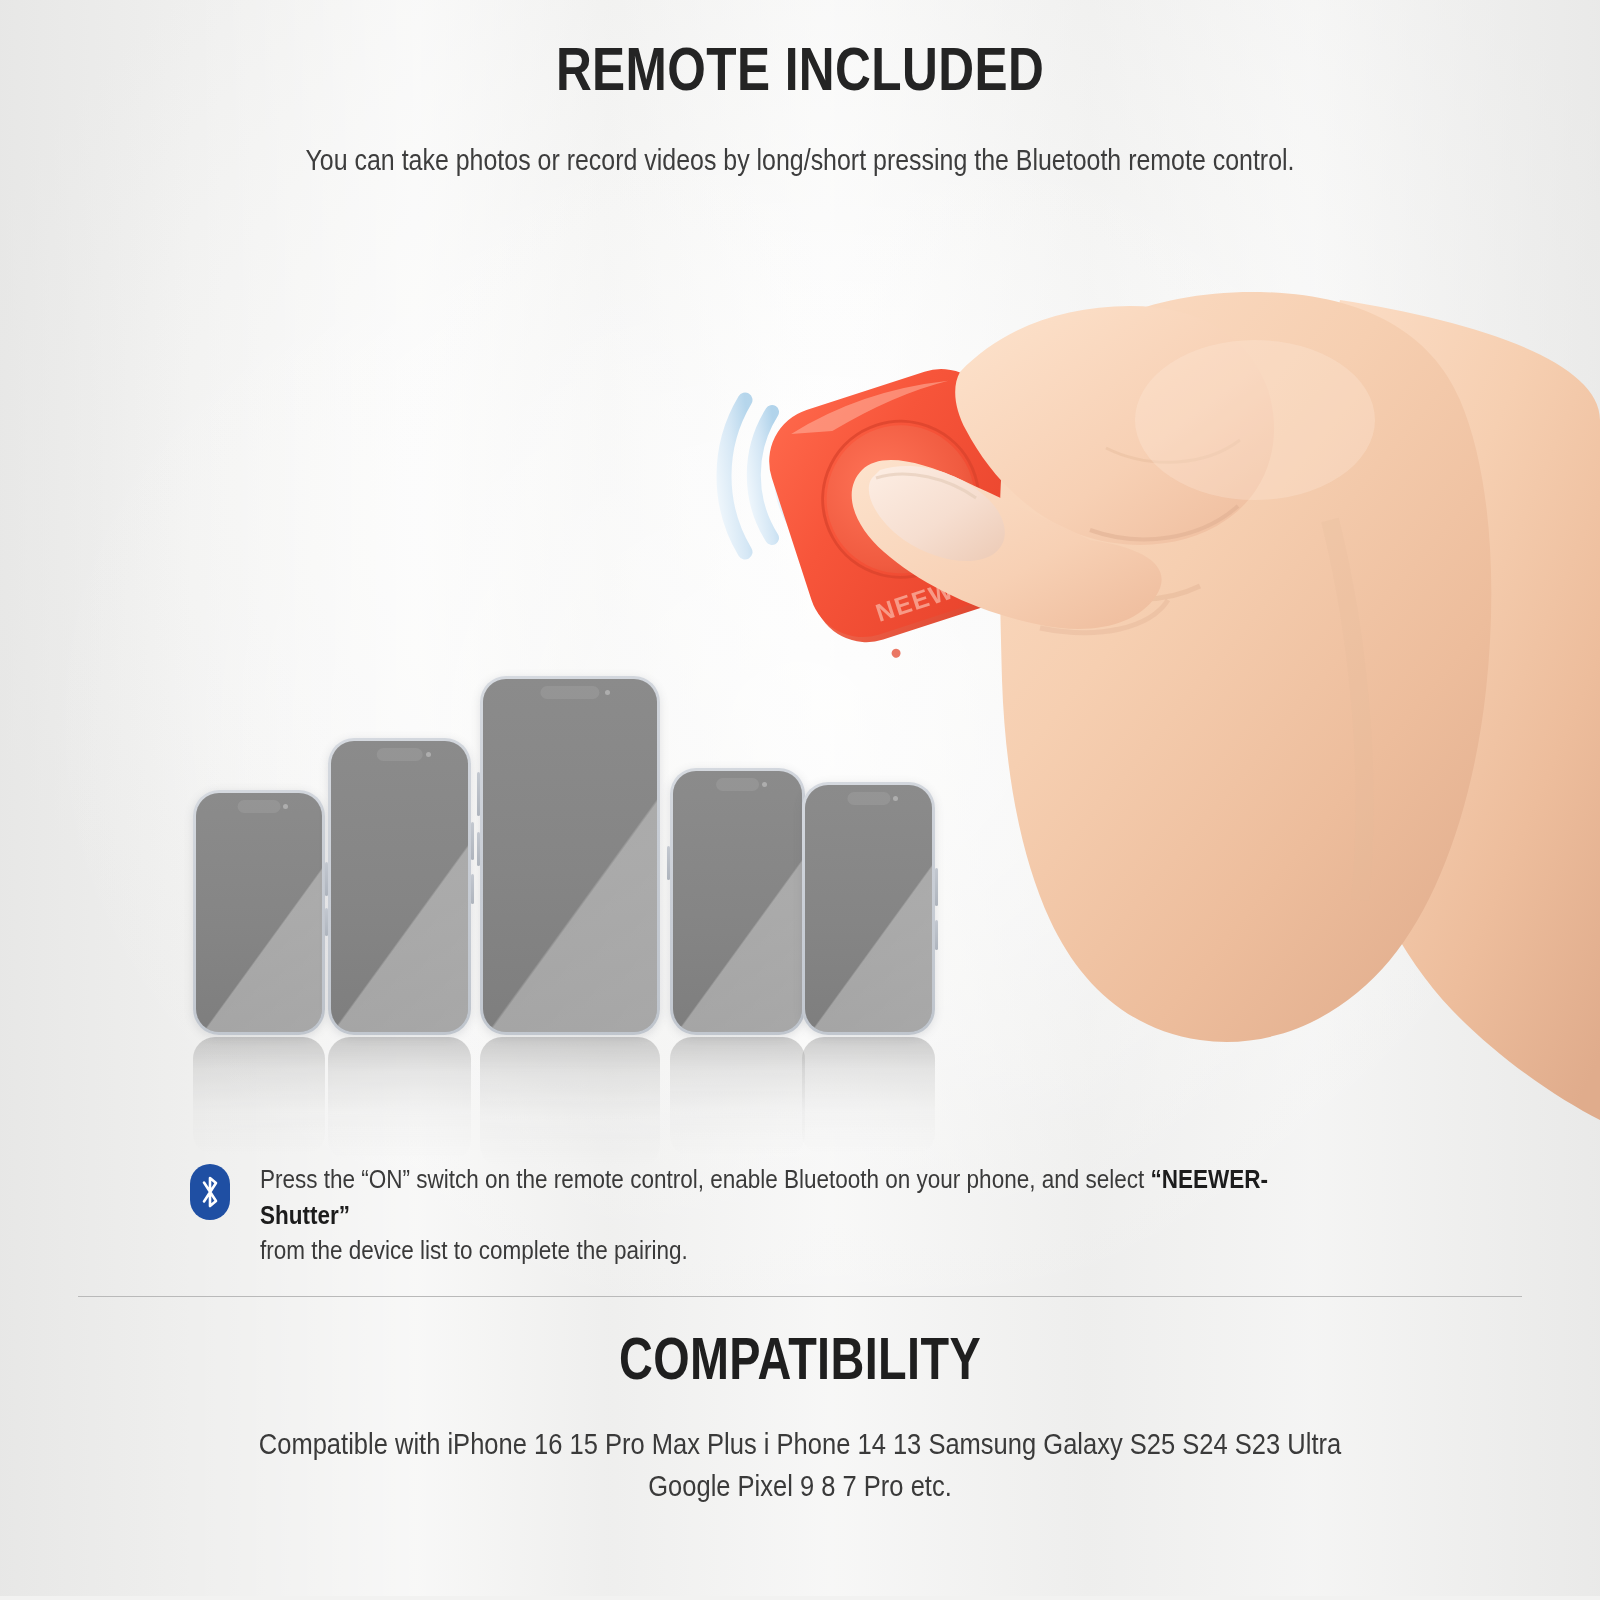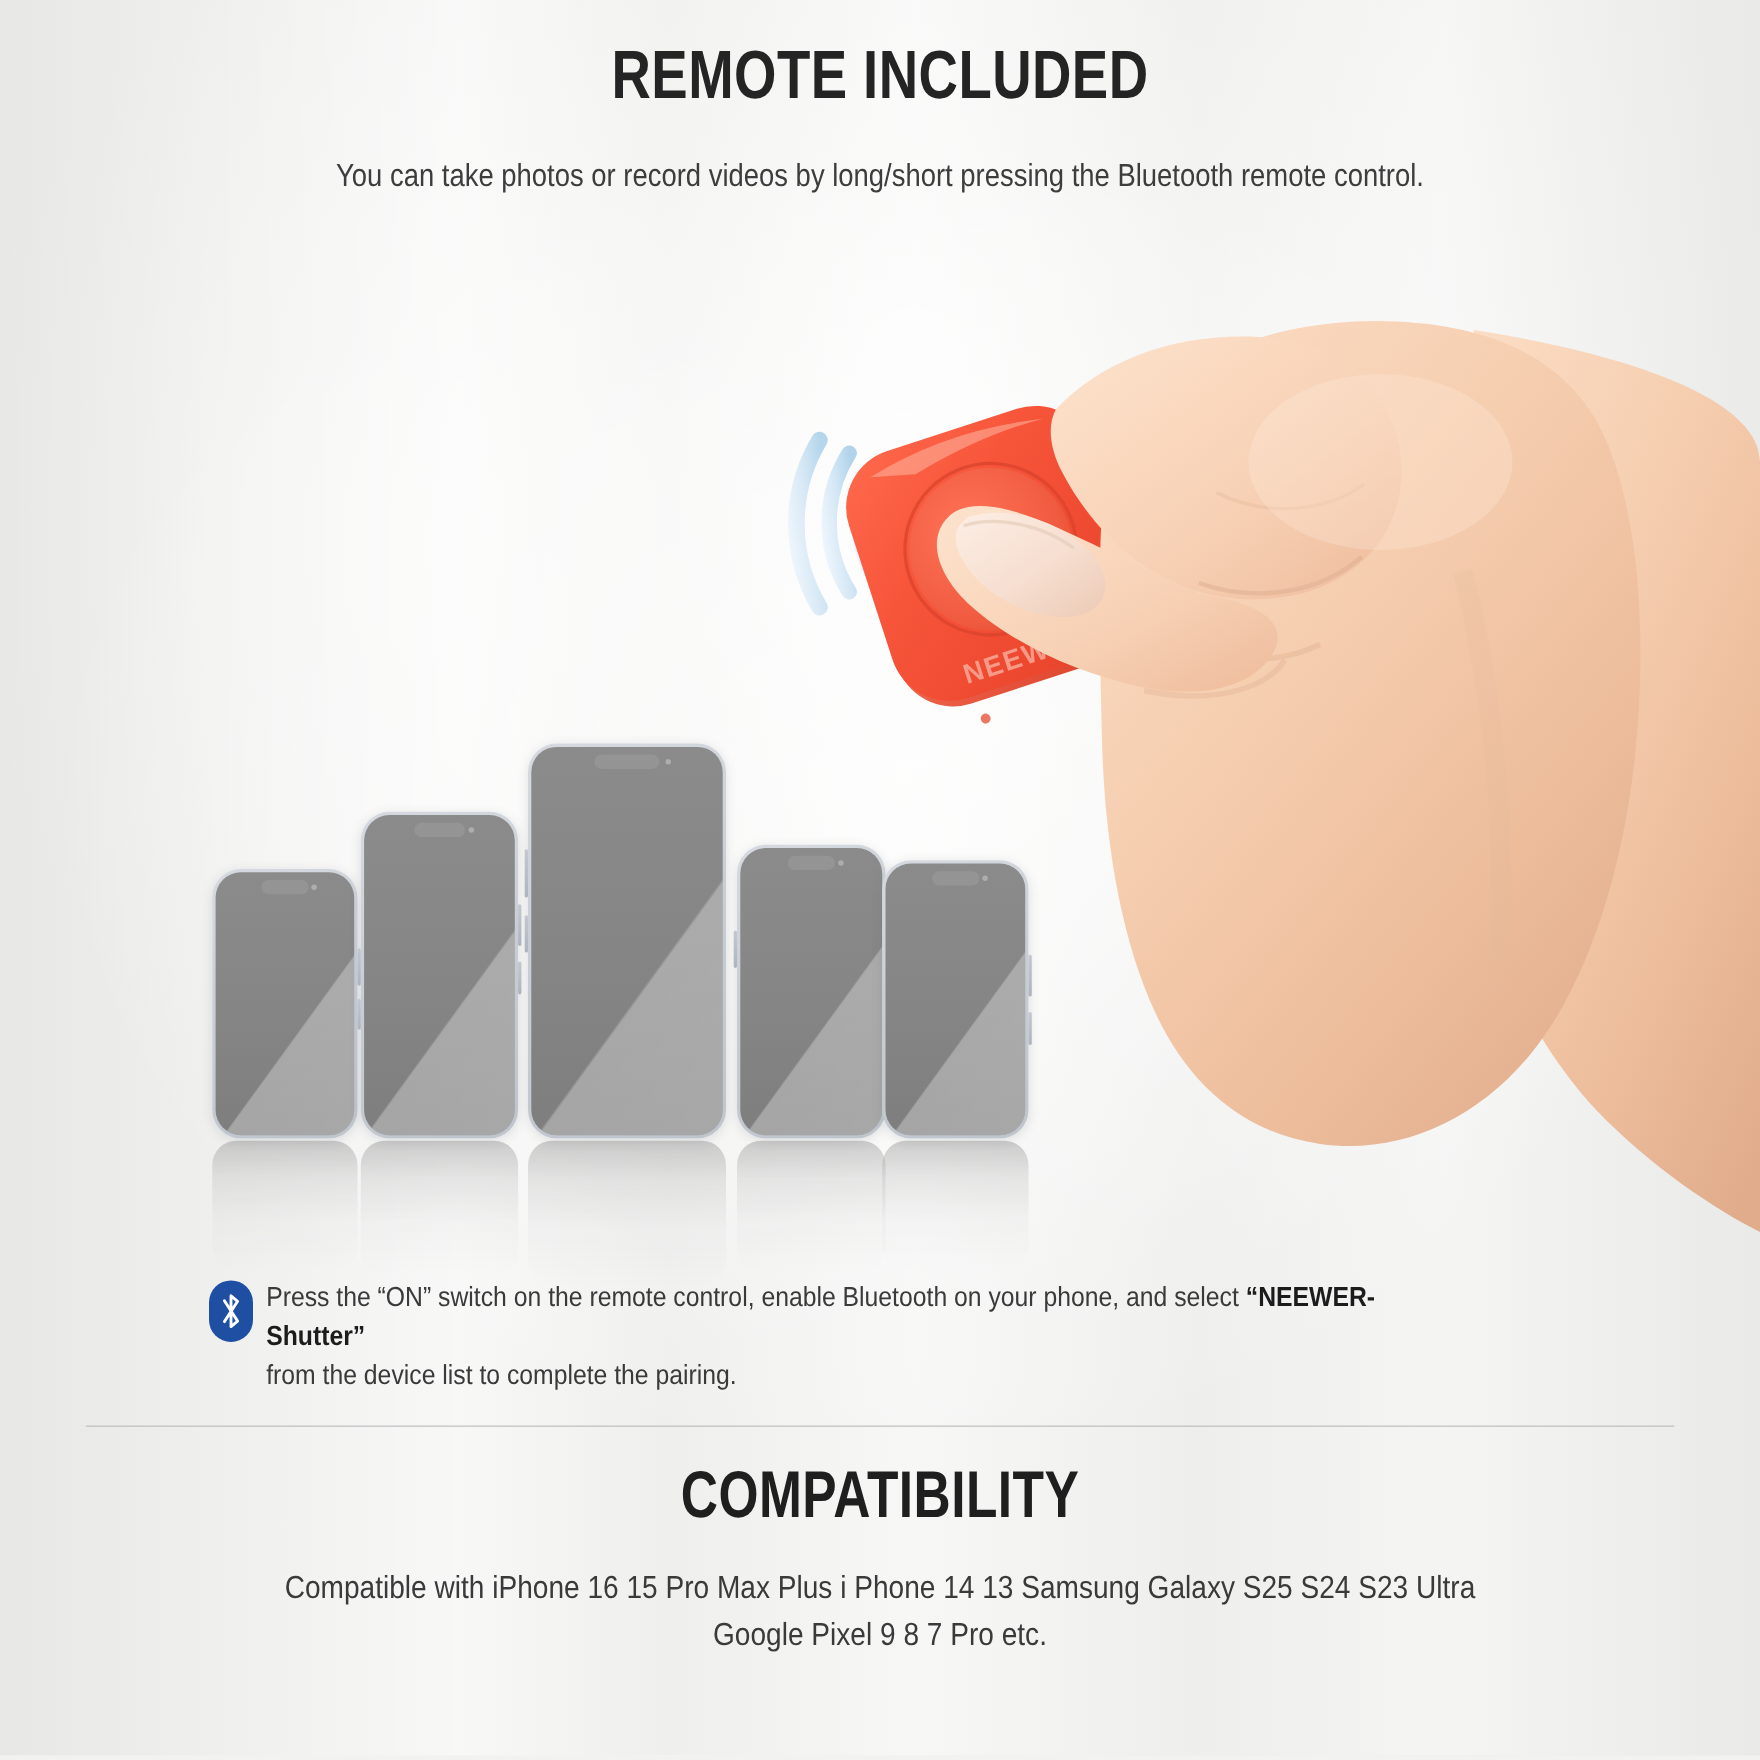--- a/index.html
+++ b/index.html
@@ -171,21 +171,21 @@
   }
 
   
   .bt-note {
     position: absolute;
     left: 190px;
     top: 1162px;
     width: 1230px;
     display: flex;
     align-items: flex-start;
-    gap: 12px;
+    gap: 30px;
   }
   .bt-badge {
     flex: 0 0 auto;
     width: 40px;
     height: 56px;
     border-radius: 20px 20px 20px 20px;
     background: #1f4fa3;
     position: relative;
     margin-top: 2px;
   }

